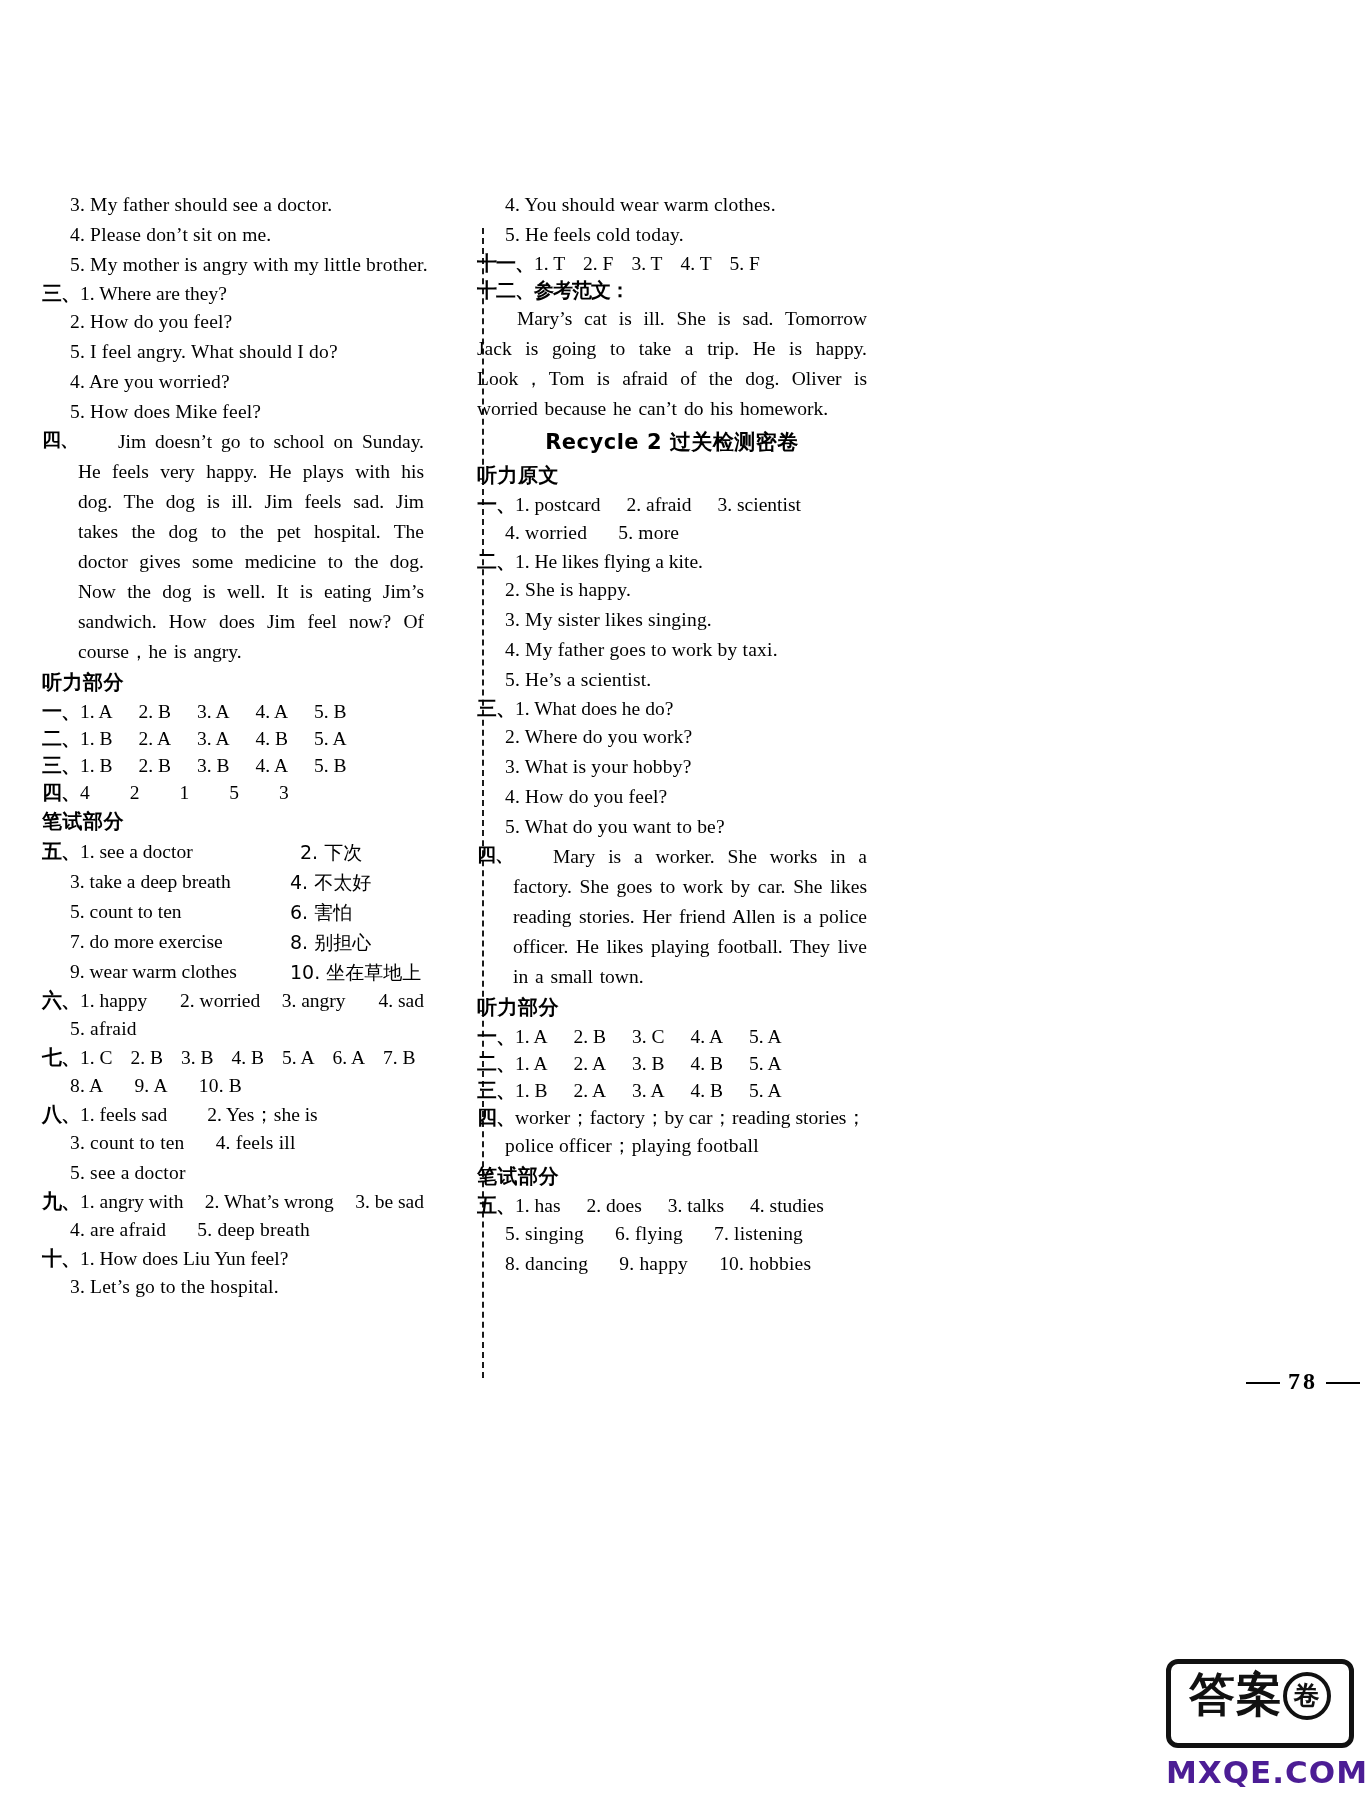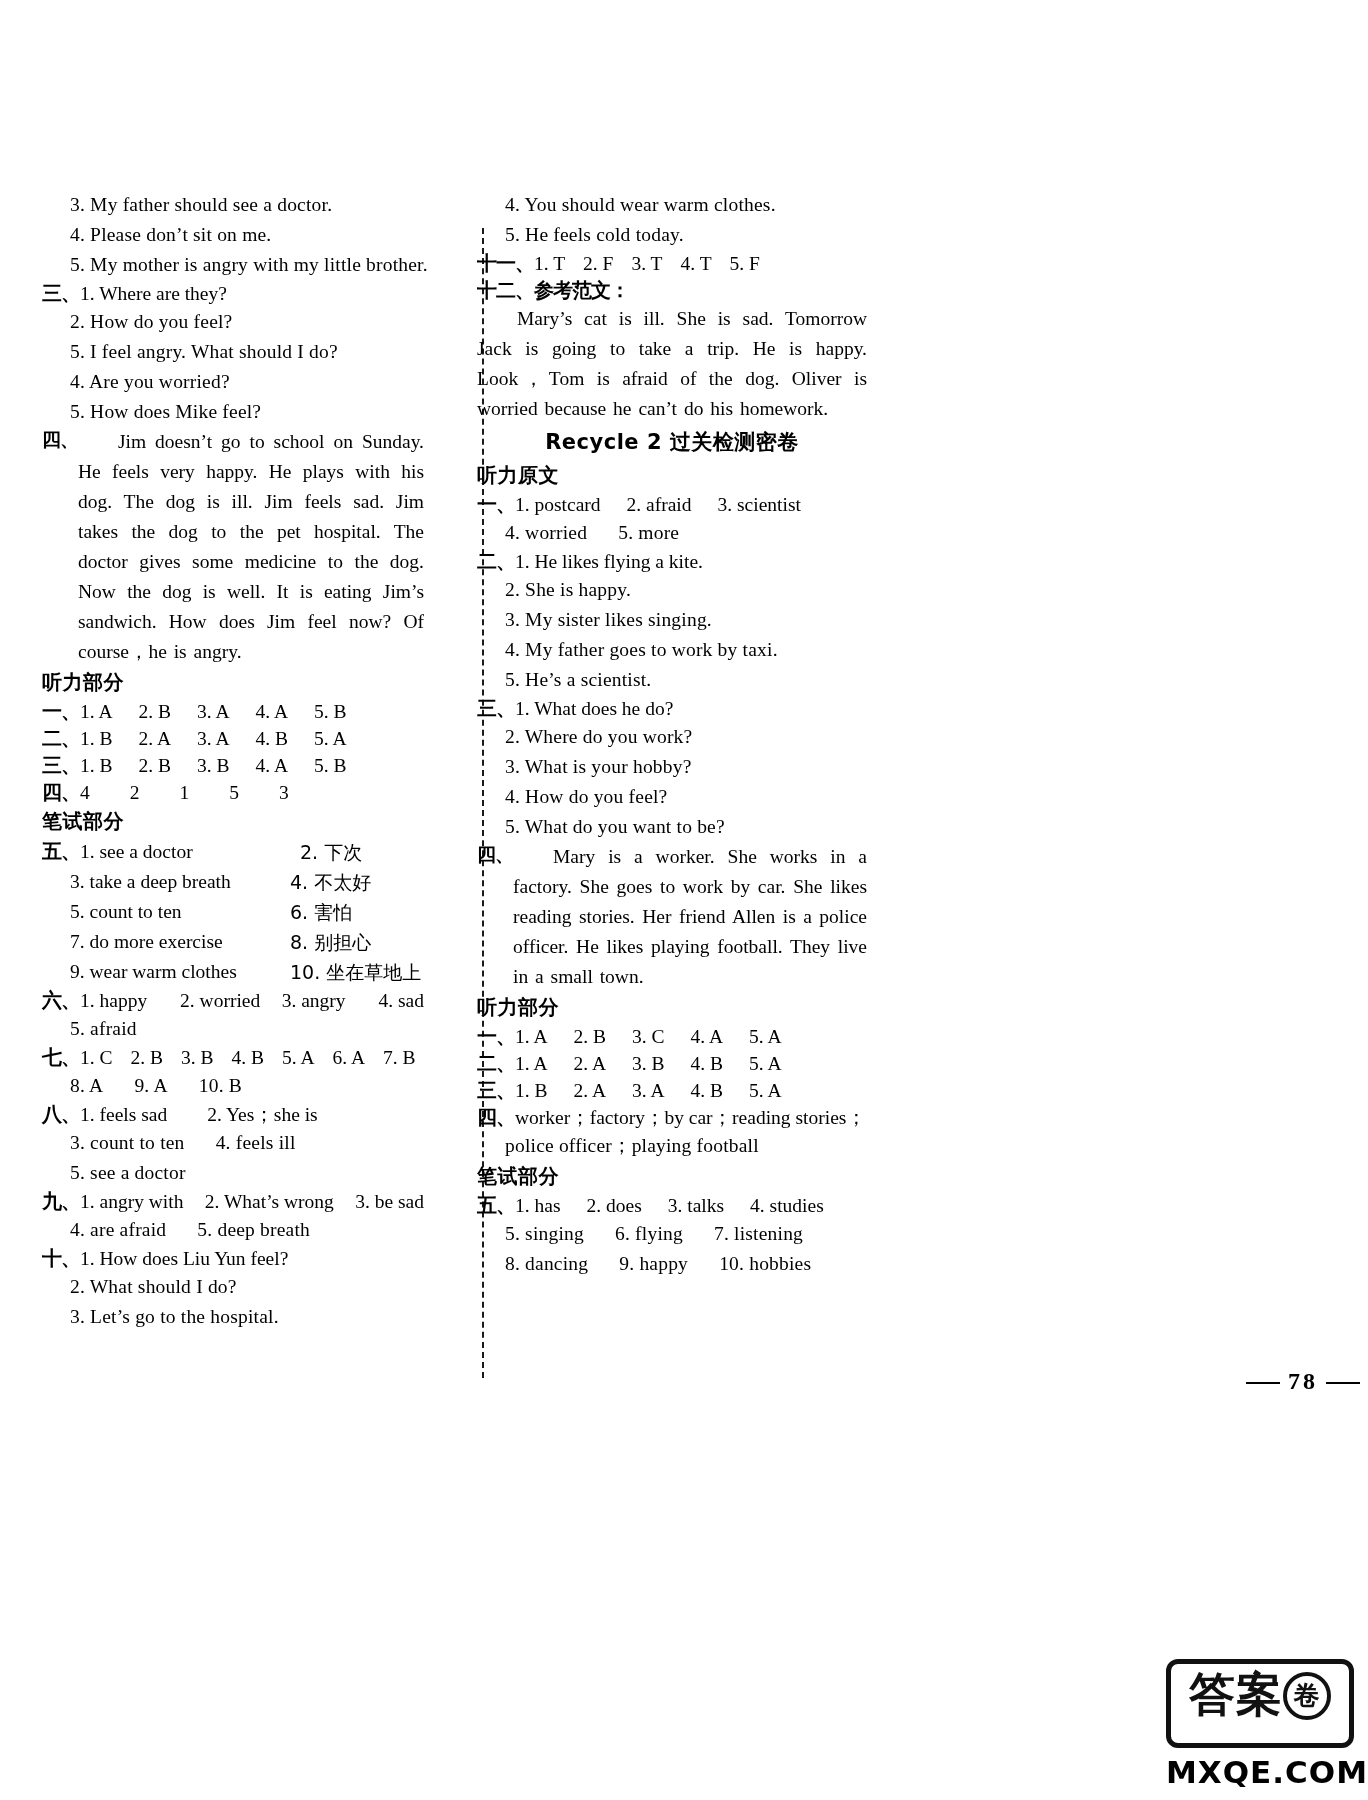--- a/index.html
+++ b/index.html
@@ -180,21 +180,21 @@
     height: 40px;
     line-height: 38px;
     font-size: 26px;
     vertical-align: 6px;
   }
   .wm-text {
     margin-top: 6px;
     font-size: 31px;
     font-weight: bold;
     letter-spacing: 1px;
-    color: #000000;
+    color: #4c1d95;
   }
 </style>
 </head>
 <body>
 
 <div class="page">
 
   <div class="divider"></div>
 
   <div class="columns">
@@ -352,21 +352,20 @@
       </div>
       <div class="line indent1 ans">
         <span>4. are afraid</span><span class="g2"></span>
         <span>5. deep breath</span>
       </div>
 
       <div class="sec">
         <span class="sec-num">十、</span>
         <span class="sec-body">1. How does Liu Yun feel?</span>
       </div>
-      <div class="line indent1">2. What should I do?</div>
       <div class="line indent1">3. Let’s go to the hospital.</div>
 
     </div>
 
     <div class="col col-right">
 
       <div class="line indent1">4. You should wear warm clothes.</div>
       <div class="line indent1">5. He feels cold today.</div>
 
       <div class="sec ans">

